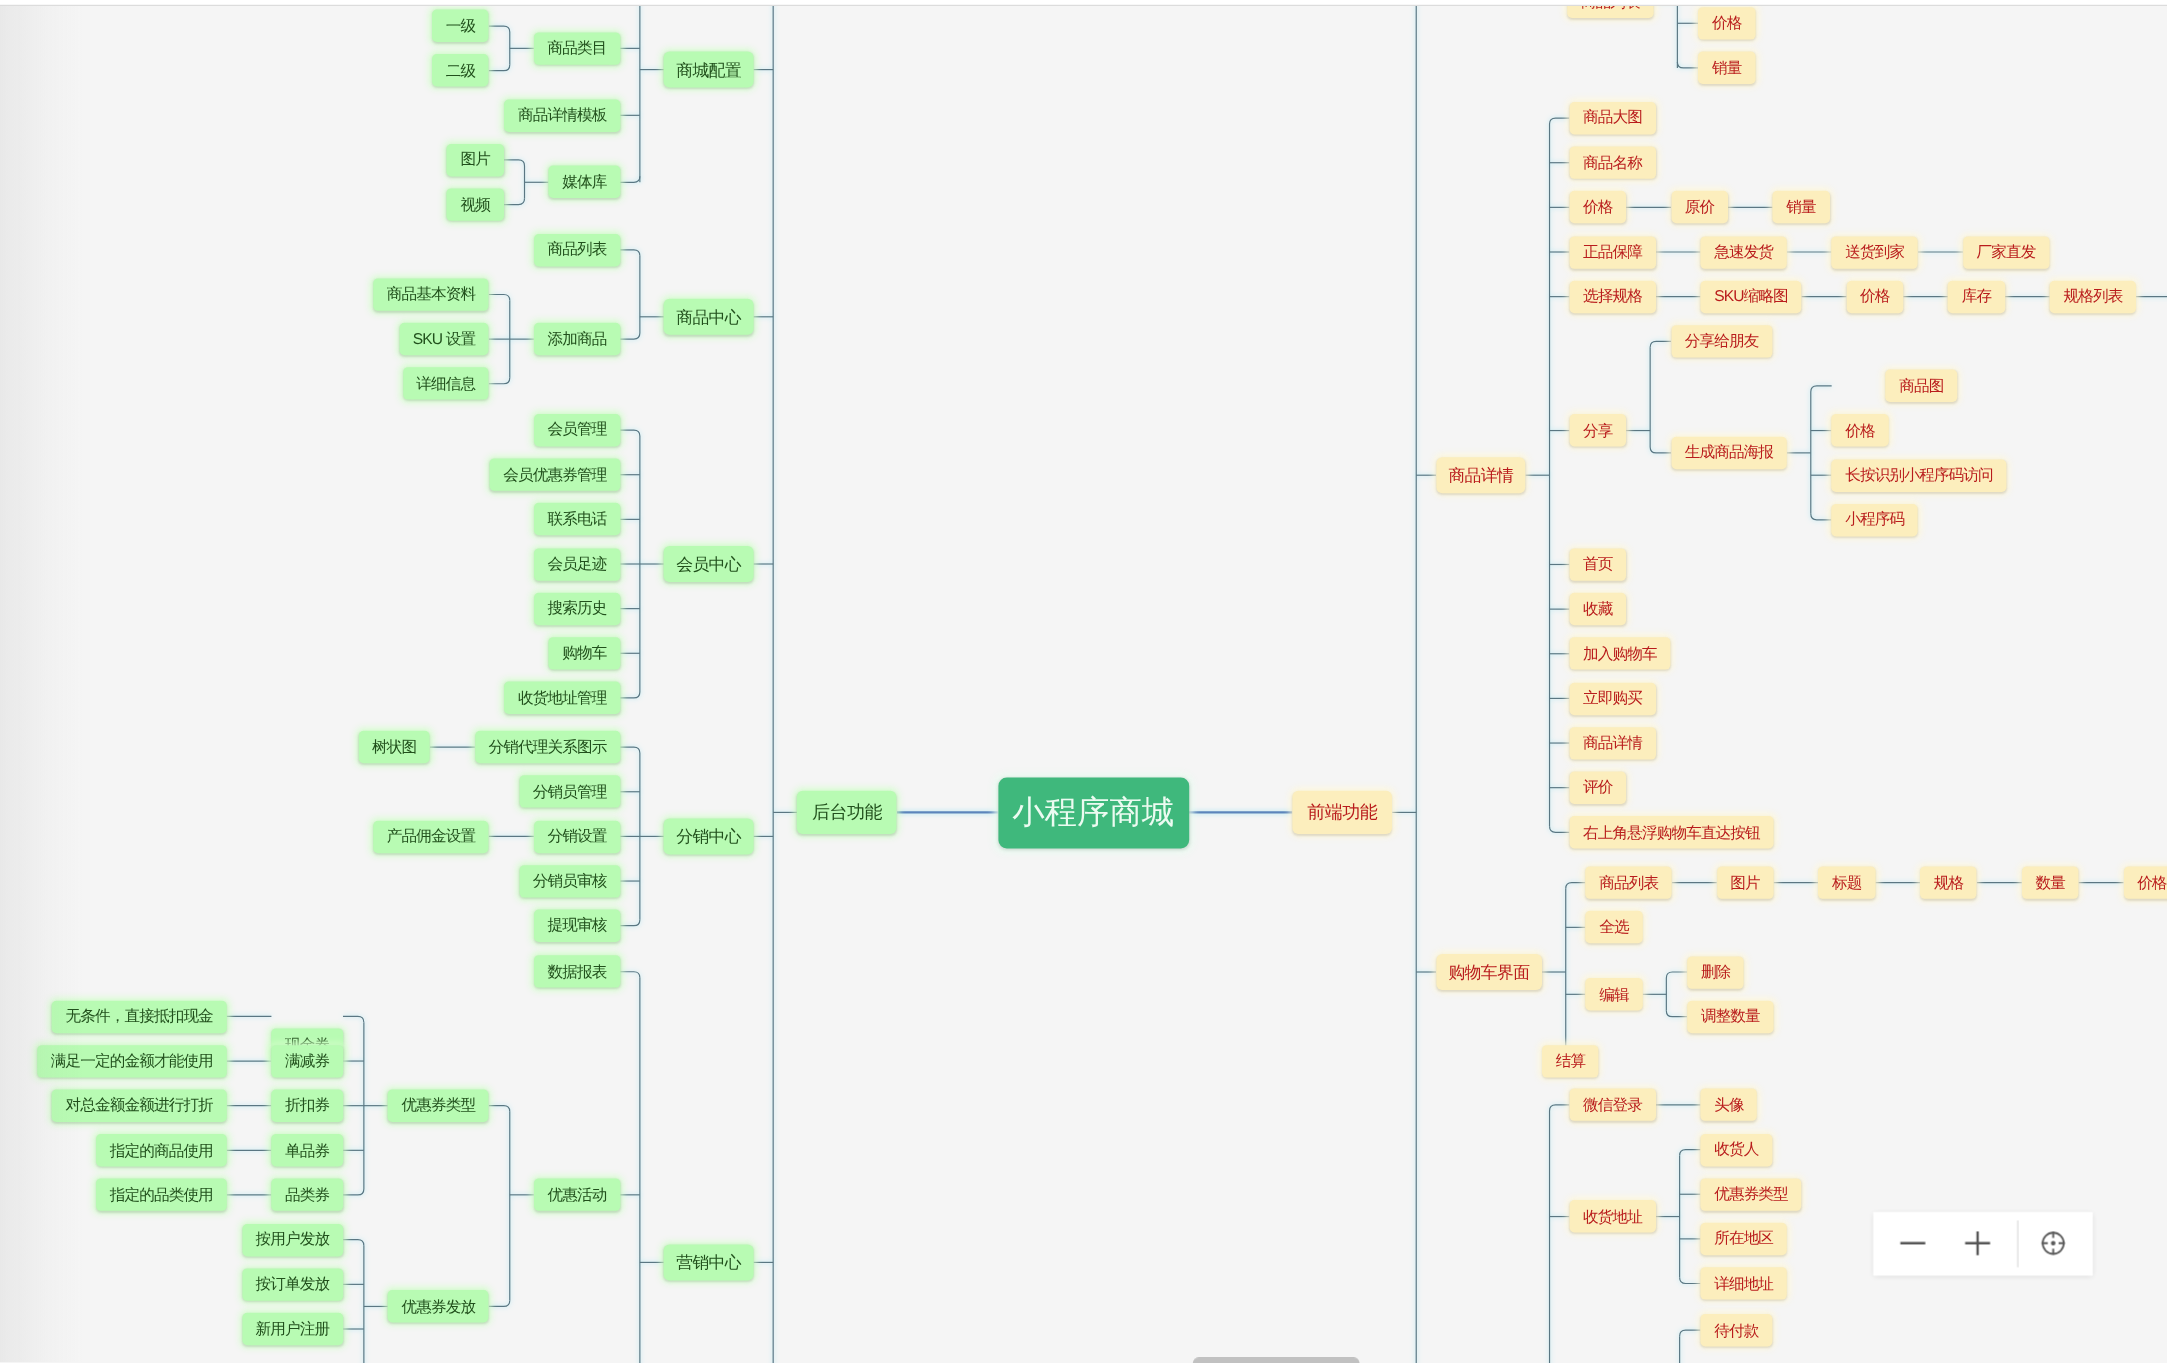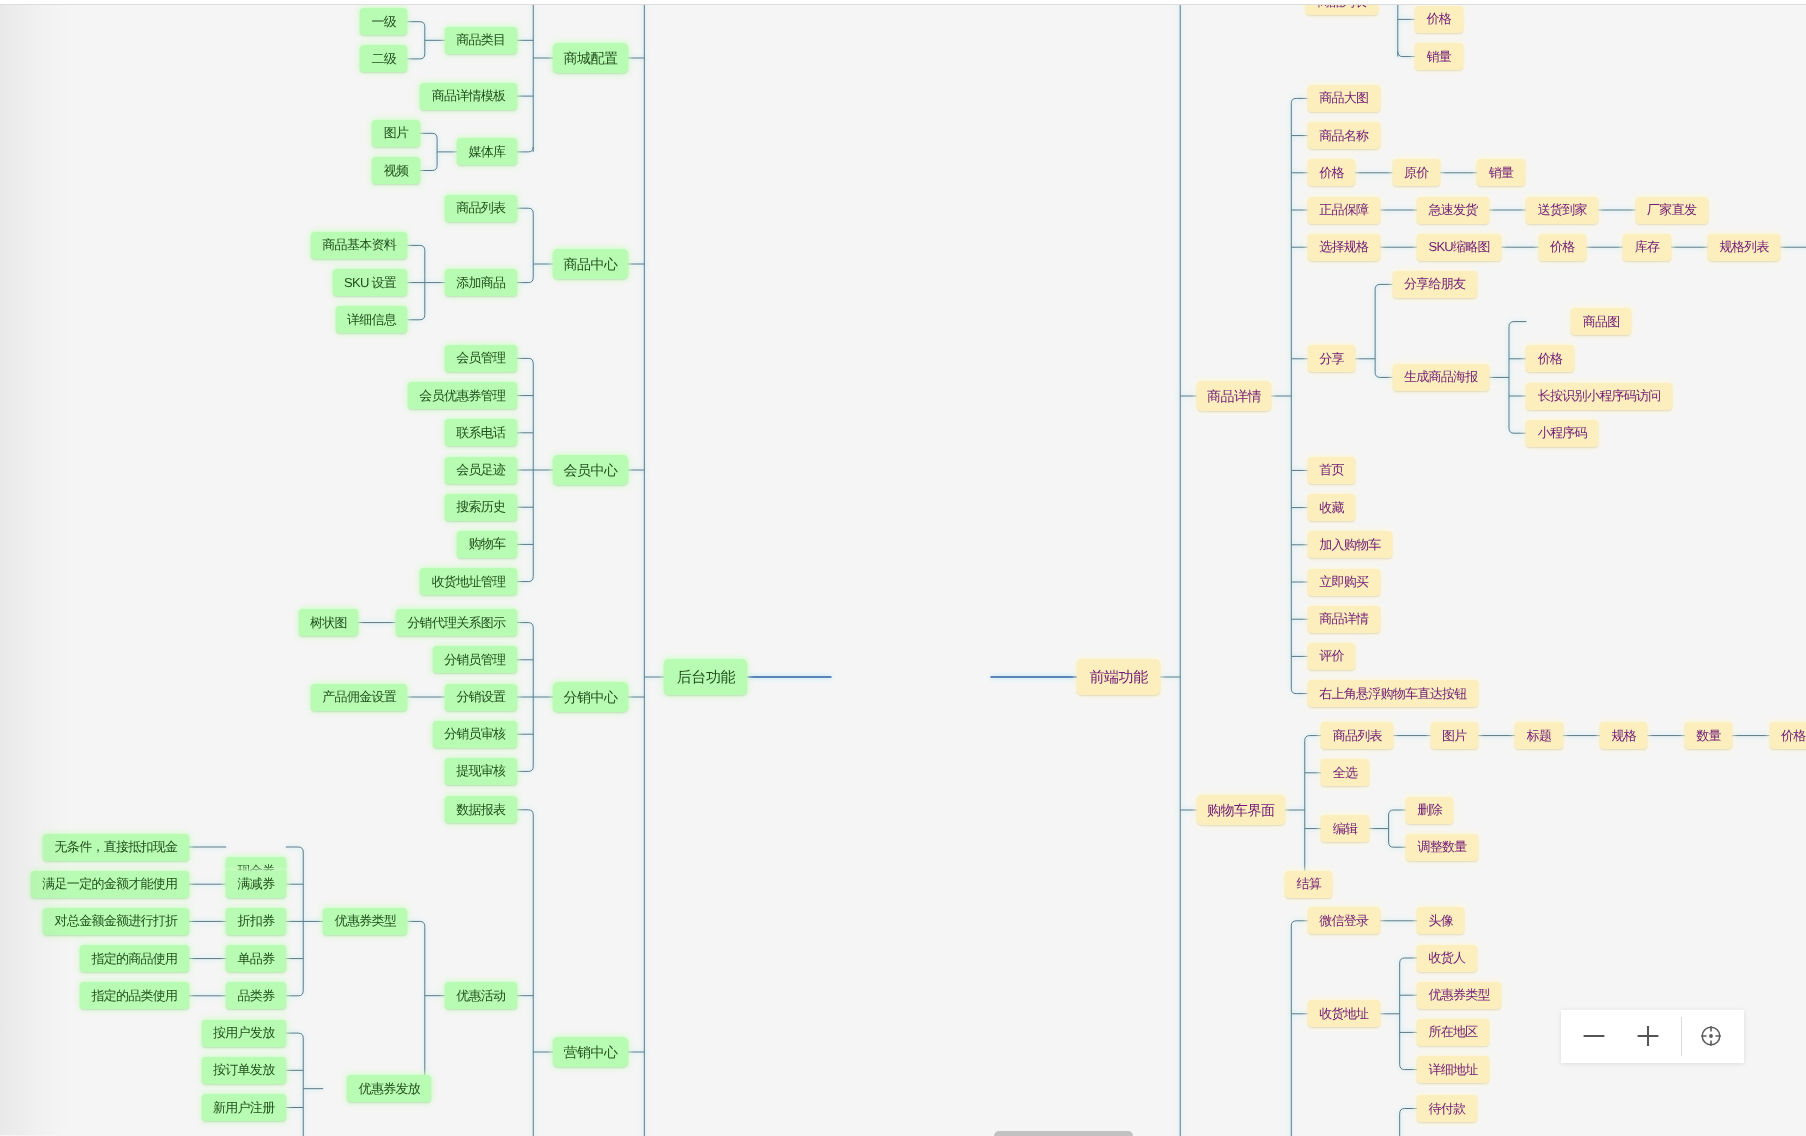--- a/index.html
+++ b/index.html
@@ -18,21 +18,21 @@
   .node,.mnode{position:absolute;box-sizing:border-box;border-radius:4px;white-space:nowrap;
         letter-spacing:-0.72px;line-height:18px;text-align:center;z-index:5;}
   .n-root{font-size:27px;line-height:35px;color:#ecfbf1;background:#3fb87c;border-radius:7px;
           letter-spacing:0px;z-index:6;
           box-shadow:0 1px 3px rgba(0,0,0,.15),0 0 6px 3px rgba(232,252,240,.9);}
   .n-l1{font-size:15px;line-height:21px;border-radius:5px;letter-spacing:-0.4px;}
   .n-l2{font-size:14px;line-height:19px;border-radius:5px;letter-spacing:-0.5px;}
   .n-sub{font-size:13px;}
   .g-fill{background:#b8fbb3;color:#21501c;
           box-shadow:0 1px 2px rgba(90,110,90,.22),0 0 5px 2px rgba(208,255,200,.85);}
-  .y-fill{background:#fceebd;color:#701a75;
+  .y-fill{background:#fceebd;color:#b91c1c;
           box-shadow:0 1px 2px rgba(120,110,80,.22),0 0 5px 2px rgba(255,248,216,.85);}
 
   #zoomctl{position:absolute;background:#fff;box-shadow:0 1px 5px rgba(0,0,0,.10);
            z-index:30;width:183px;height:53px;}
   #zoomctl .zb{position:absolute;top:0;height:53px;display:flex;align-items:center;
                justify-content:center;cursor:pointer;}
   #zoomout{left:19px;width:28px;}
   #zoomin {left:73px;width:28px;}
   #locate {left:136px;width:28px;}
   #zoomctl .sep{position:absolute;left:120px;top:7px;width:1px;height:39px;background:#dcdcdc;}
@@ -239,21 +239,21 @@
         <div class="node n-sub g-fill" style="left: 226.19px; top: 857px; padding: 4.5px 11.4px;">现金券</div>
         <div class="node n-sub g-fill" style="left: 43.2px; top: 833.5px; padding: 4.5px 11.4px;">无条件，直接抵扣现金</div>
         <div class="node n-sub g-fill" style="left: 226.19px; top: 870.7px; padding: 4.5px 11.4px;">满减券</div>
         <div class="node n-sub g-fill" style="left: 30.91px; top: 870.7px; padding: 4.5px 11.4px;">满足一定的金额才能使用</div>
         <div class="node n-sub g-fill" style="left: 226.19px; top: 907.9px; padding: 4.5px 11.4px;">折扣券</div>
         <div class="node n-sub g-fill" style="left: 43.2px; top: 907.9px; padding: 4.5px 11.4px;">对总金额金额进行打折</div>
         <div class="node n-sub g-fill" style="left: 226.19px; top: 945.1px; padding: 4.5px 11.4px;">单品券</div>
         <div class="node n-sub g-fill" style="left: 80.04px; top: 945.1px; padding: 4.5px 11.4px;">指定的商品使用</div>
         <div class="node n-sub g-fill" style="left: 226.19px; top: 982.3px; padding: 4.5px 11.4px;">品类券</div>
         <div class="node n-sub g-fill" style="left: 80.04px; top: 982.3px; padding: 4.5px 11.4px;">指定的品类使用</div>
-        <div class="node n-sub g-fill" style="left: 323.22px; top: 1075.2px; padding: 4.5px 11.4px; margin-left: 24px;">优惠券发放</div>
+        <div class="node n-sub g-fill" style="left: 323.22px; top: 1075.2px; padding: 4.5px 11.4px;">优惠券发放</div>
         <div class="node n-sub g-fill" style="left: 201.63px; top: 1019.6px; padding: 4.5px 11.4px;">按用户发放</div>
         <div class="node n-sub g-fill" style="left: 201.63px; top: 1056.8px; padding: 4.5px 11.4px;">按订单发放</div>
         <div class="node n-sub g-fill" style="left: 201.63px; top: 1094px; padding: 4.5px 11.4px;">新用户注册</div>
         <div class="node n-sub y-fill" style="left: 1305.9px; top: -11.6px; padding: 4.5px 11.4px;">商品列表</div>
         <div class="node n-sub y-fill" style="left: 1415.21px; top: 5.9px; padding: 4.5px 11.4px;">价格</div>
         <div class="node n-sub y-fill" style="left: 1415.21px; top: 43.1px; padding: 4.5px 11.4px;">销量</div>
         <div class="node n-l2 y-fill" style="left: 1196.69px; top: 381px; padding: 5.5px 10.3px;">商品详情</div>
         <div class="node n-sub y-fill" style="left: 1307.78px; top: 84.9px; padding: 4.5px 11.4px;">商品大图</div>
         <div class="node n-sub y-fill" style="left: 1307.78px; top: 122.1px; padding: 4.5px 11.4px;">商品名称</div>
         <div class="node n-sub y-fill" style="left: 1307.78px; top: 159.3px; padding: 4.5px 11.4px;">价格</div>
@@ -297,20 +297,21 @@
         <div class="node n-sub y-fill" style="left: 1307.78px; top: 907.3px; padding: 4.5px 11.4px;">微信登录</div>
         <div class="node n-sub y-fill" style="left: 1417.09px; top: 907.3px; padding: 4.5px 11.4px;">头像</div>
         <div class="node n-sub y-fill" style="left: 1307.78px; top: 1000.3px; padding: 4.5px 11.4px;">收货地址</div>
         <div class="node n-sub y-fill" style="left: 1417.09px; top: 944.5px; padding: 4.5px 11.4px;">收货人</div>
         <div class="node n-sub y-fill" style="left: 1417.09px; top: 981.7px; padding: 4.5px 11.4px;">优惠券类型</div>
         <div class="node n-sub y-fill" style="left: 1417.09px; top: 1018.9px; padding: 4.5px 11.4px;">所在地区</div>
         <div class="node n-sub y-fill" style="left: 1417.09px; top: 1056.1px; padding: 4.5px 11.4px;">详细地址</div>
         <div class="node n-sub y-fill" style="left: 1417.09px; top: 1095px; padding: 4.5px 11.4px;">待付款</div>
         <div class="node n-l1 g-fill" style="left: 664.31px; top: 659.205px; padding: 7.3px 12.4px;">后台功能</div>
         <div class="node n-l1 y-fill" style="left: 1077px; top: 659.205px; padding: 7.3px 12.4px;">前端功能</div>
+        <div class="node n-root " style="left: 831.5px; top: 647.5px; padding: 12px;">小程序商城</div>
       </div>
   </div>
 
   <div id="leftfade"></div>
   <div id="topbar"></div>
   <div id="topline"></div>
 
   <div id="zoomctl" style="left: 1561px; top: 1009.5px;">
     <div class="zb" id="zoomout">
       <svg width="28" height="28" viewBox="0 0 28 28">

